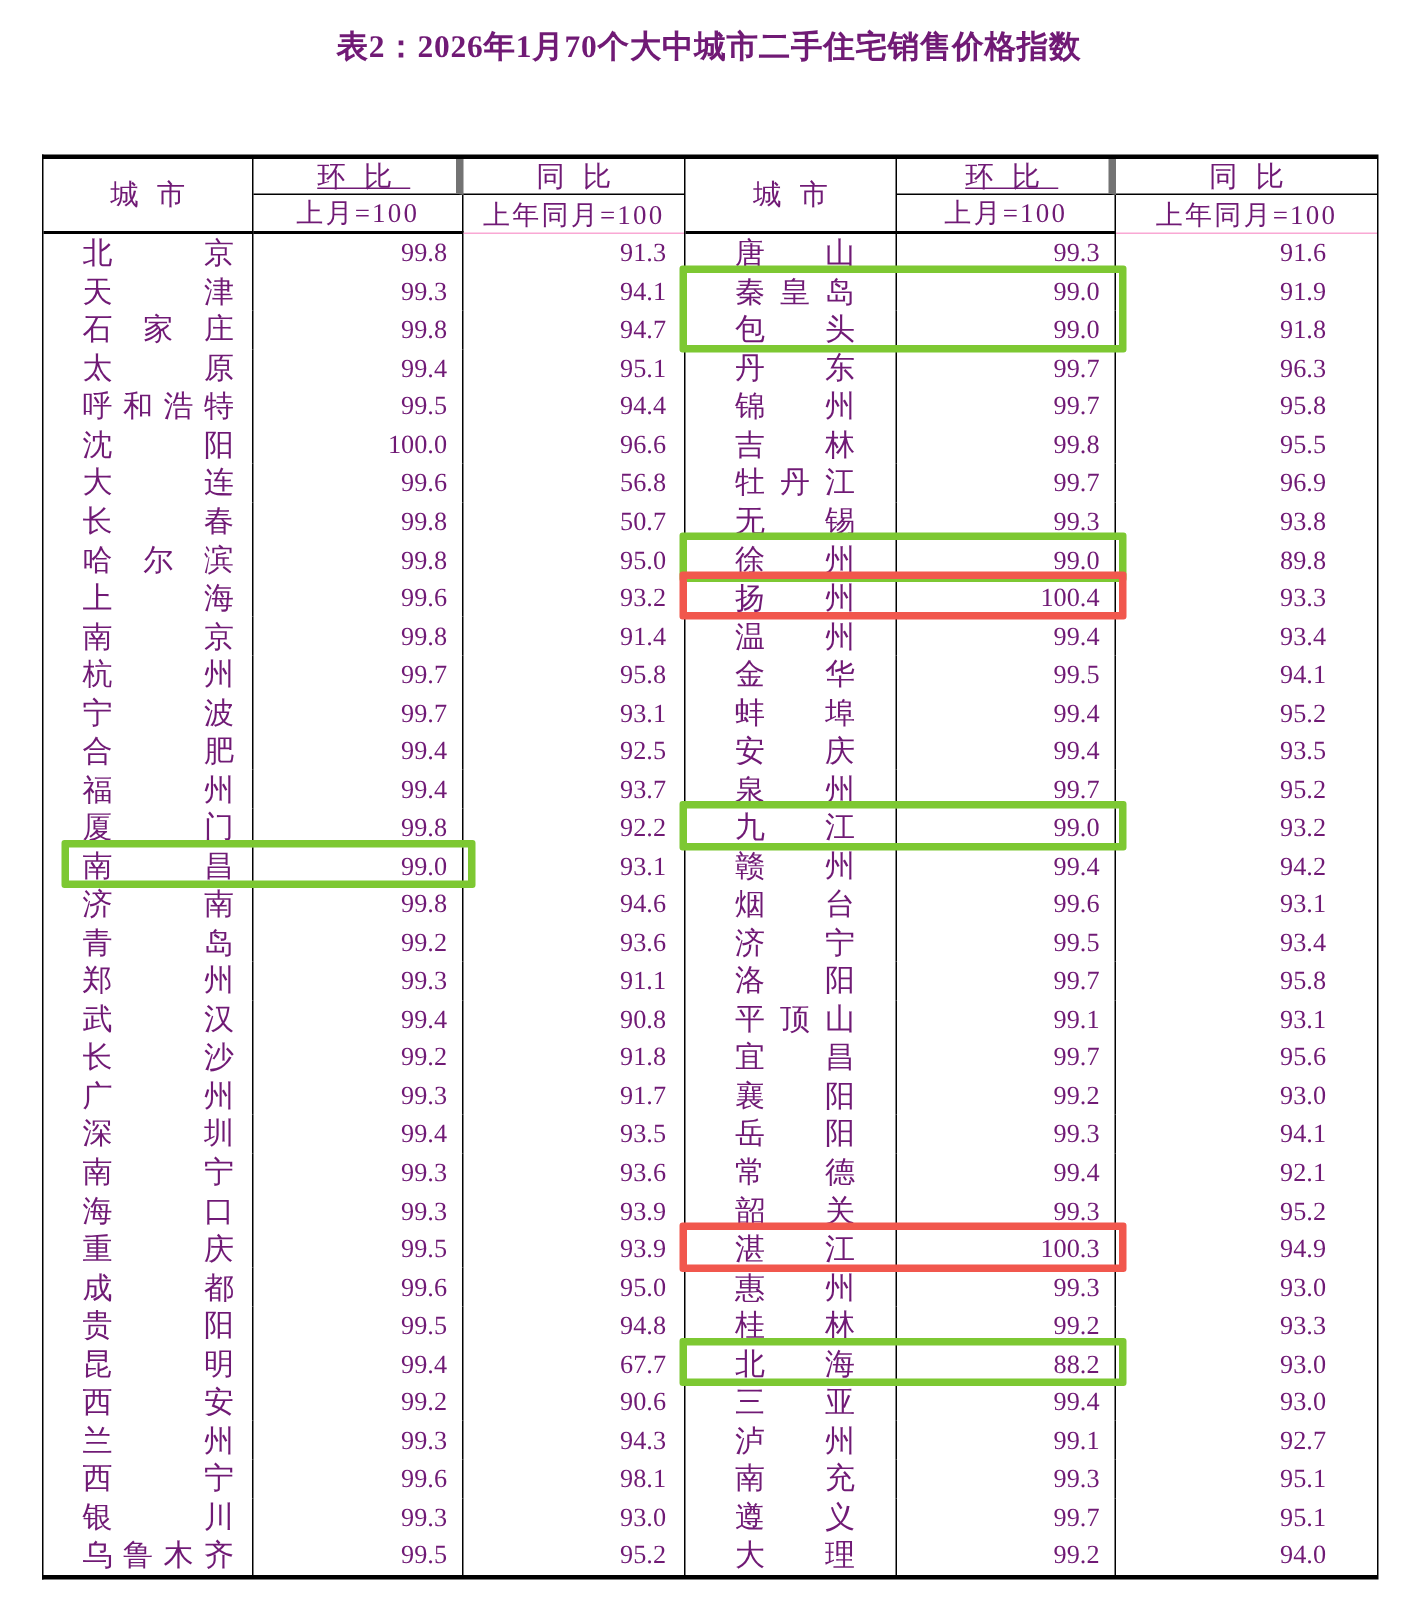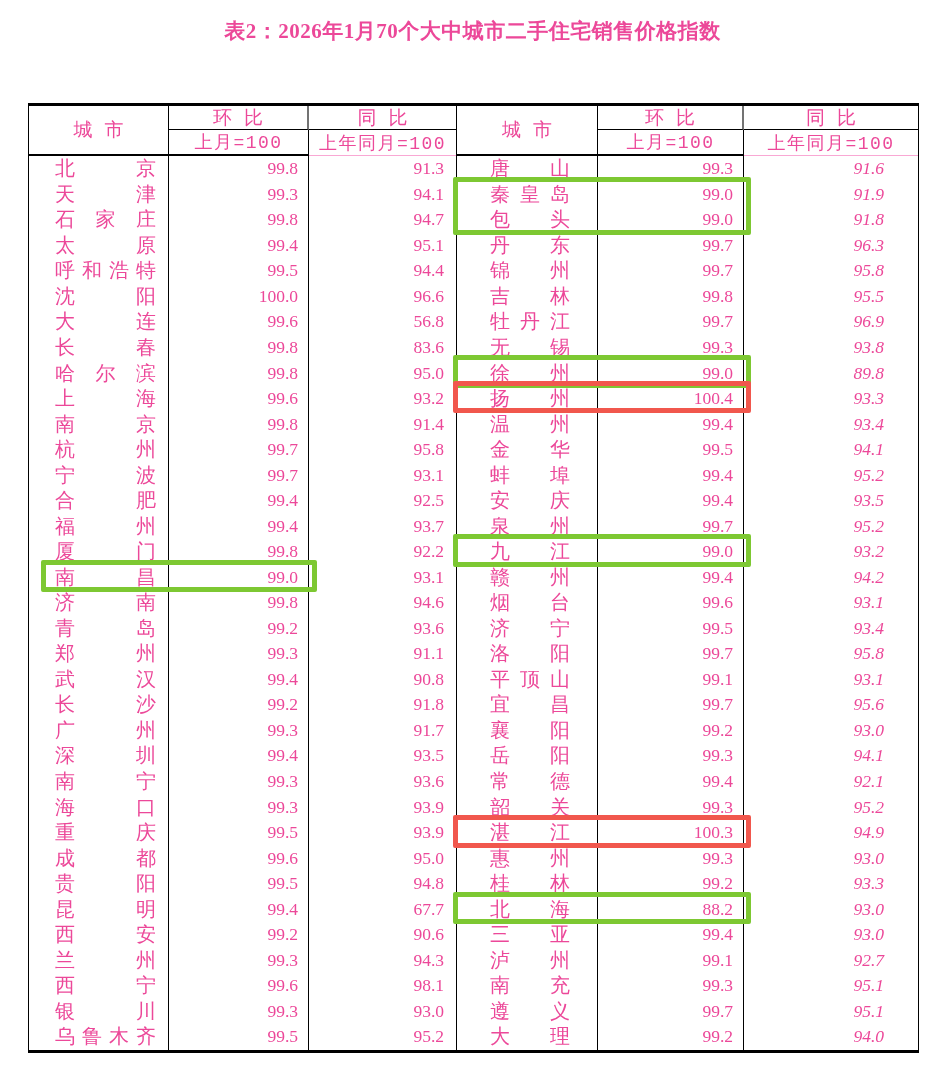--- a/index.html
+++ b/index.html
@@ -1,54 +1,54 @@
 <!DOCTYPE html>
 <html><head>
 <meta charset="utf-8">
 <style>
   * { margin:0; padding:0; box-sizing:border-box; }
   html,body { background:#ffffff; }
   .page {
     position:relative; width:945px; height:1068px; background:#fff;
-    font-family:"Liberation Serif","DejaVu Serif",serif; color:#ec4899;
+    font-family:"Liberation Serif","DejaVu Serif",serif; color:#701a75;
     overflow:hidden;
   }
   .title {
     position:absolute; top:17px; left:0; width:100%;
     text-align:center; font-weight:bold; font-size:21px; letter-spacing:0.5px;
   }
   .tbl { position:absolute; left:28px; top:103px; width:798px; display:flex; }
   .half {
     display:grid;
     grid-template-rows:24px 26px repeat(35, 25.54px);
     border-top:3px solid #000; border-bottom:3px solid #000; border-left:1px solid #000;
   }
   .half-left  { width:429px; grid-template-columns:140px 140px 147px; }
   .half-right { width:463px; grid-template-columns:141px 146px 174px; border-right:1px solid #000; }
 
   .cell { display:flex; align-items:center; overflow:hidden; }
   .hcell { justify-content:center; font-size:19px; }
   .hcell .sp2 { letter-spacing:12px; margin-right:-12px; }
   .hcity { grid-row:1 / 3; grid-column:1; border-right:1px solid #000; border-bottom:2px solid #000; }
-  .hmom  { grid-row:1; grid-column:2; border-right:2px solid #737373; border-bottom:1px solid #000; }
+  .hmom  { grid-row:1; grid-column:2; border-right:5px solid #737373; border-bottom:1px solid #000;text-decoration:underline; }
   .hyoy  { grid-row:1; grid-column:3; border-bottom:1px solid #000; }
-  .hsub  { font-size:18px; letter-spacing:1.5px;font-family:Liberation Mono, monospace; }
+  .hsub  { font-size:18px; letter-spacing:1.5px; }
   .hmomb { grid-row:2; grid-column:2; border-right:1px solid #000; border-bottom:2px solid #000; }
   .hyoyb { grid-row:2; grid-column:3; border-bottom:1px solid #f9a8d4; }
 
   .c1 { border-right:1px solid #000; }
   .c2 { border-right:1px solid #000; justify-content:flex-end; }
   .c3 { justify-content:flex-end; }
   .num { font-size:17.5px; }
   .half-left  .c1 { padding-left:26px; }
   .half-right .c1 { padding-left:33px; }
   .half-left  .c2 { padding-right:10px; }
   .half-left  .c3 { padding-right:12px; }
   .half-right .c2 { padding-right:10px; }
-  .half-right .c3 { padding-right:34px;font-style:italic; }
+  .half-right .c3 { padding-right:34px; }
 
   .cityname { display:flex; justify-content:space-between; font-size:20px; }
   .half-left  .cityname { width:101px; }
   .half-right .cityname { width:80px; }
   .cityname i { font-style:normal; }
 
   .hlbox { position:absolute; border-style:solid; border-width:5px; border-radius:2px; z-index:5; pointer-events:none; }
 </style>
 </head>
 <body>
@@ -134,21 +134,21 @@
         </div>
         <div class="cell num c2">99.6</div>
         <div class="cell num c3">56.8</div>
         <div class="cell c1">
           <span class="cityname">
             <i>长</i>
             <i>春</i>
           </span>
         </div>
         <div class="cell num c2">99.8</div>
-        <div class="cell num c3">83.6</div>
+        <div class="cell num c3">50.7</div>
         <div class="cell c1">
           <span class="cityname">
             <i>哈</i>
             <i>尔</i>
             <i>滨</i>
           </span>
         </div>
         <div class="cell num c2">99.8</div>
         <div class="cell num c3">95.0</div>
         <div class="cell c1">

